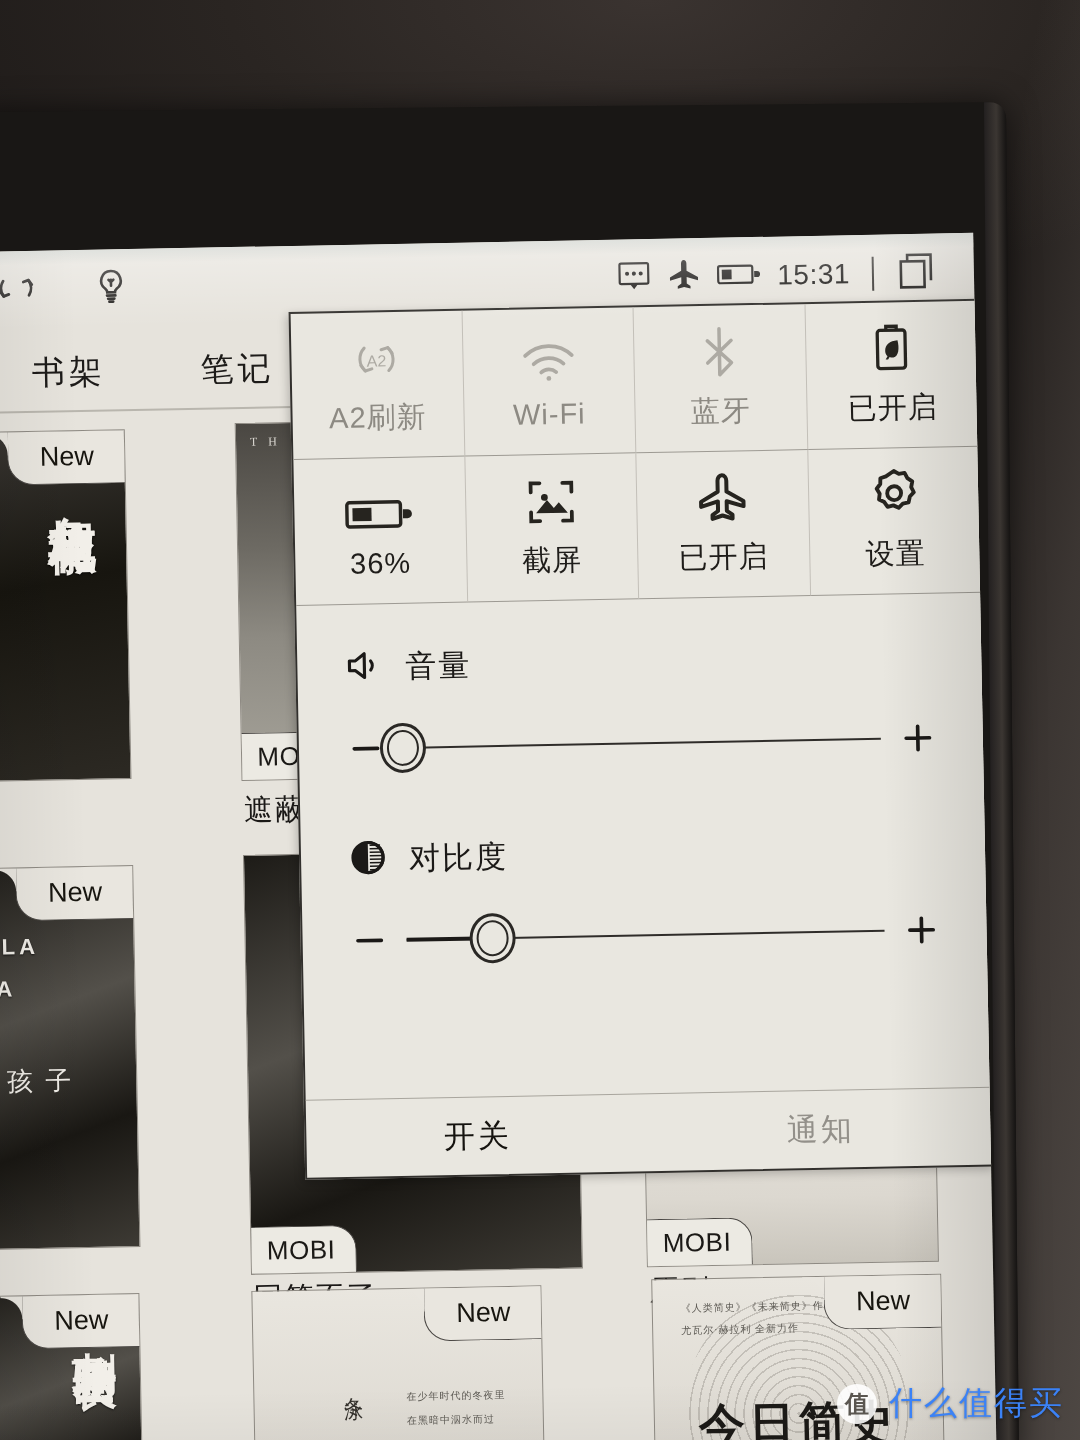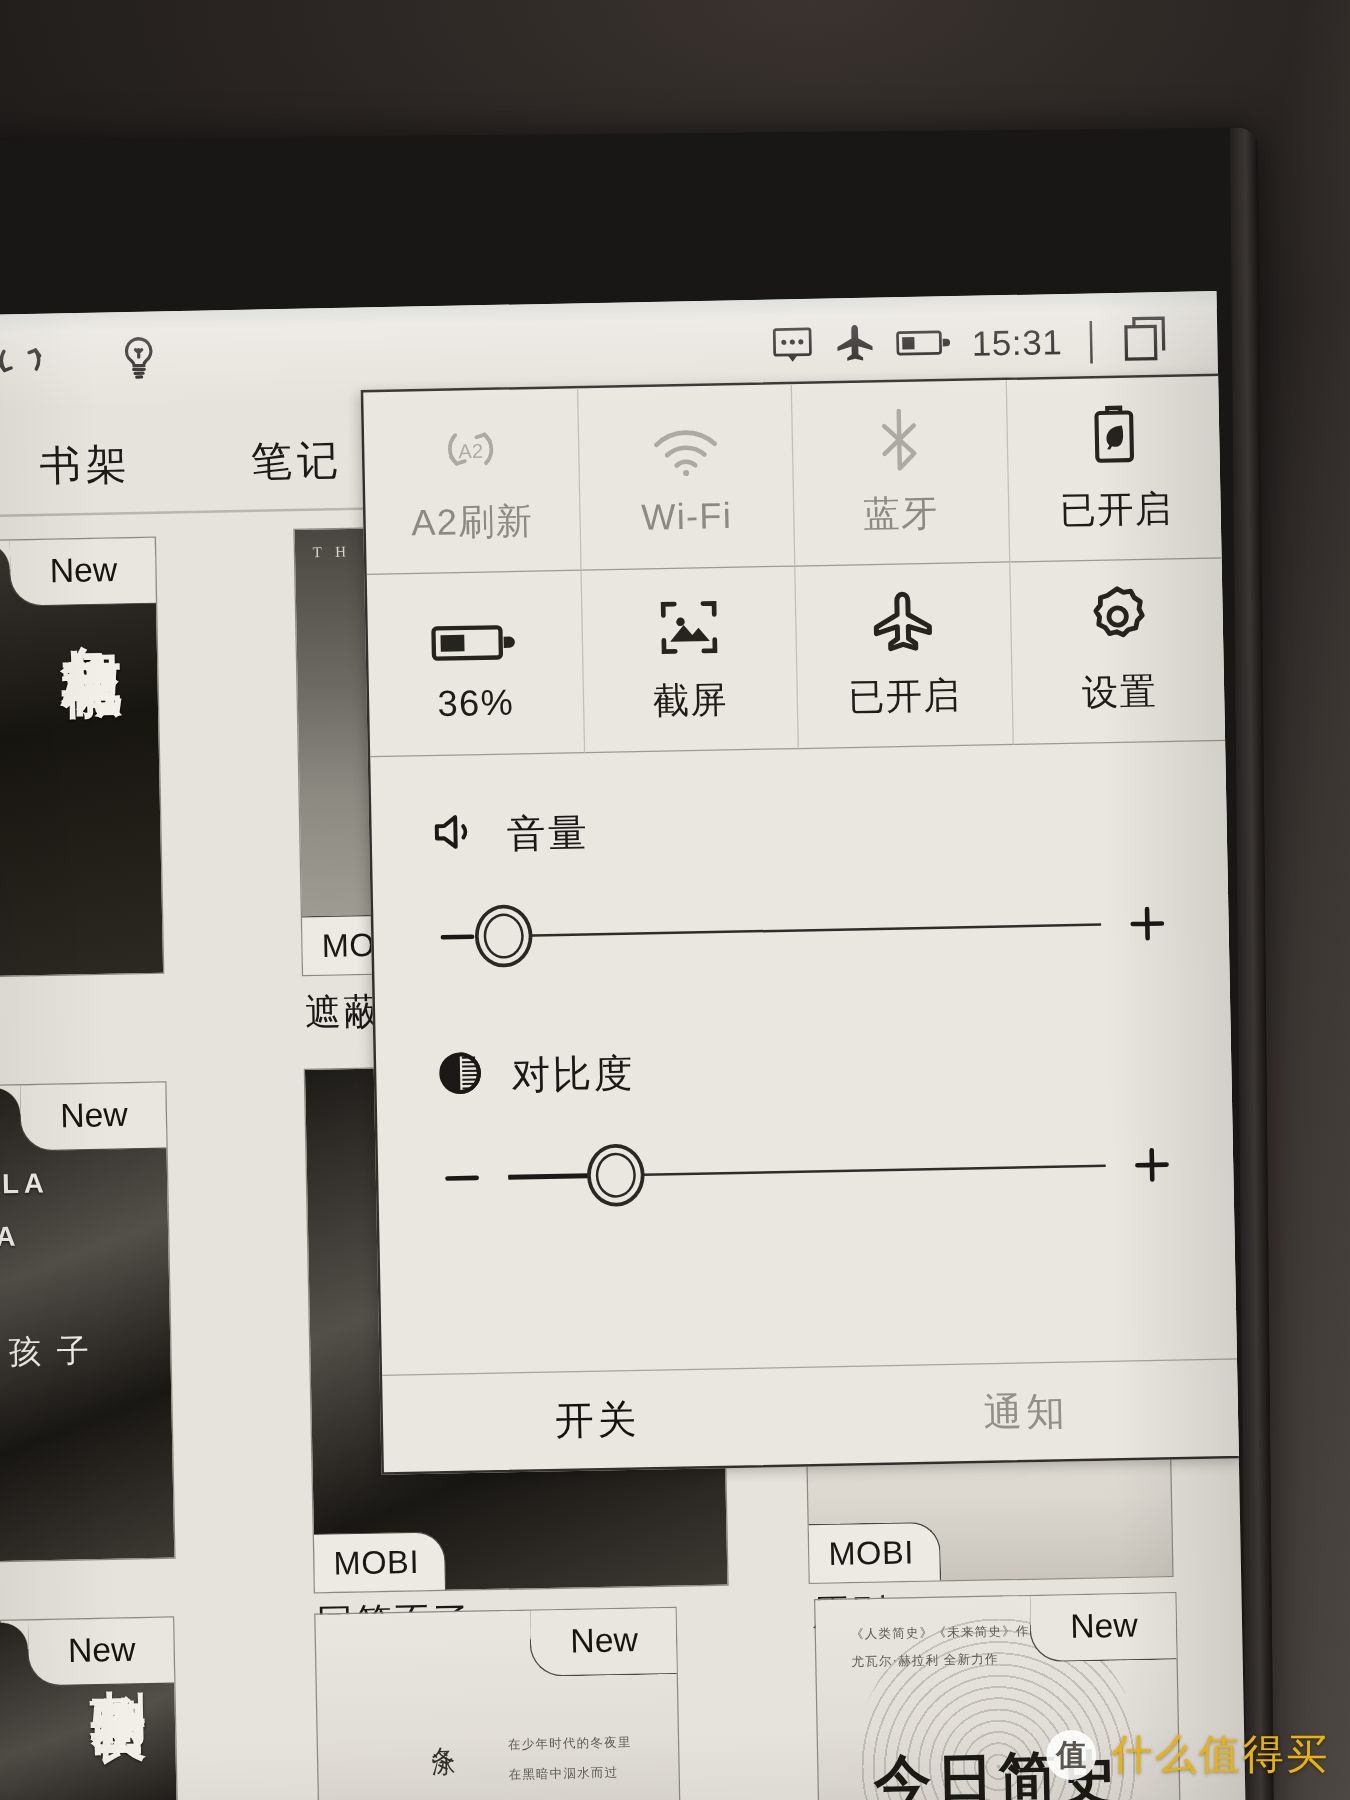--- a/index.html
+++ b/index.html
@@ -275,21 +275,21 @@
     display:flex; align-items:center; gap:12px;
   }
   .wm-logo {
     width:40px; height:40px; border-radius:50%;
     background:rgba(255,255,255,.88);
     display:flex; align-items:center; justify-content:center;
     font-size:24px; color:#5a5650; font-weight:bold;
     font-family:"Liberation Sans",sans-serif;
   }
   .wm-text {
-    font-size:33px; color:#eab308; letter-spacing:2px;
+    font-size:33px; color:#3b82f6; letter-spacing:2px;
     text-shadow:0 1px 3px rgba(0,0,0,.4);
   }
 </style>
 </head>
 <body>
 
 <div id="photo">
   <div class="backdrop"></div>
   <div class="backdrop-right"></div>
 

